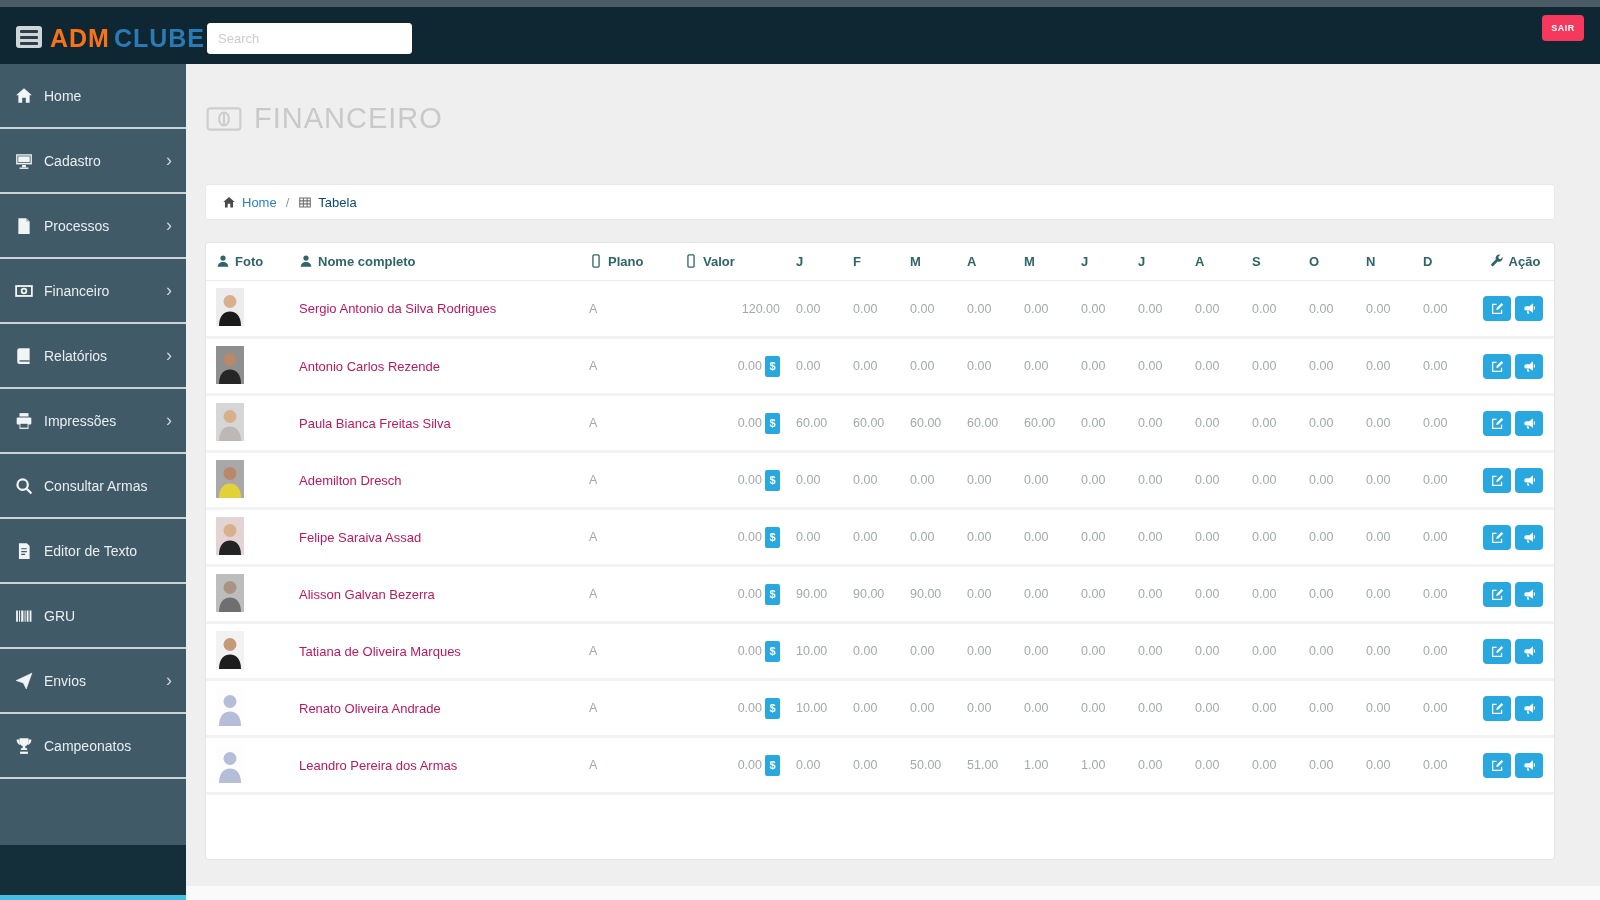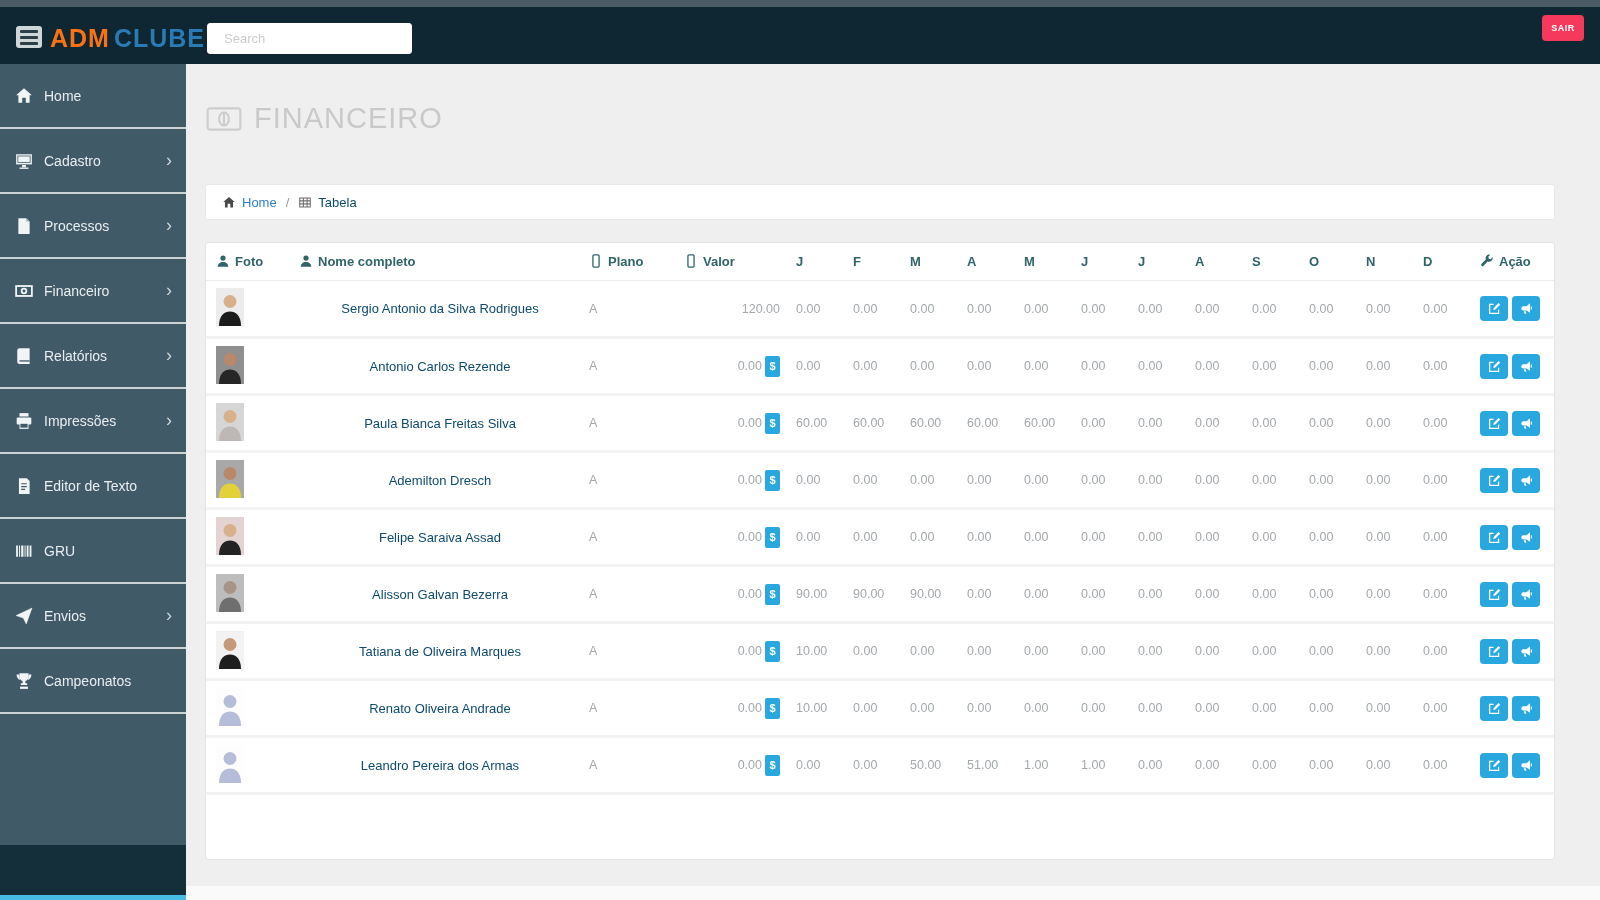--- a/index.html
+++ b/index.html
@@ -7,21 +7,21 @@
   body { font-family:"Liberation Sans", sans-serif; background:#efeff0; position:relative; }
 
   
   .topbar { position:absolute; top:0; left:0; width:1600px; height:64px; background:#0f2733; z-index:5; }
   .top-strip { position:absolute; top:0; left:0; width:100%; height:7px; background:#4c5c66; }
   .hamburger { position:absolute; left:16px; top:26px; width:26px; height:22px; background:#cfd6da; border:none; border-radius:3px; display:flex; flex-direction:column; justify-content:center; gap:3px; padding:0 4px; cursor:pointer; }
   .hamburger i { display:block; height:3px; background:#2c3e48; border-radius:1px; }
   .logo { position:absolute; left:50px; top:24px; font-size:25px; font-weight:bold; letter-spacing:1px; white-space:nowrap; }
   .logo-adm { color:#f97316; }
   .logo-clube { color:#2a7ab5; margin-left:4px; }
-  .search { position:absolute; left:207px; top:23px; width:205px; height:31px; border:1px solid #ffffff; border-radius:3px; background:#fff; padding:0 16px; font-size:13px; color:#555; font-family:"Liberation Sans",sans-serif; }
+  .search { position:absolute; left:207px; top:23px; width:205px; height:31px; border:1px solid #ffffff; border-radius:3px; background:#fff; padding:0 10px; font-size:13px; color:#555; font-family:"Liberation Sans",sans-serif; }
   .search::placeholder { color:#ccc; }
   .sair { position:absolute; right:16px; top:15px; width:42px; height:26px; background:#f5395c; color:#fff; border:none; border-radius:4px; font-size:9px; font-weight:bold; letter-spacing:.5px; cursor:pointer; font-family:"Liberation Sans",sans-serif; }
 
   
   .sidebar { position:absolute; top:64px; left:0; width:186px; height:836px; background:#405a68; }
   .side-item { height:65px; display:flex; align-items:center; padding-left:15px; border-bottom:2px solid #ccd3d6; color:#e9eef0; font-size:14px; cursor:pointer; position:relative; }
   .s-icon { width:18px; height:18px; margin-right:11px; color:#f2f5f6; flex:0 0 18px; }
   .s-label { white-space:nowrap; }
   .chev { position:absolute; right:14px; top:50%; transform:translateY(-58%); font-size:18px; color:#cdd5d9; line-height:1; }
   .side-footer { position:absolute; bottom:0; left:0; width:186px; height:55px; background:#142e3a; border-bottom:5px solid #47bde4; }
@@ -41,29 +41,29 @@
   .bc-table-icon { width:14px; height:13px; color:#707070; margin-right:6px; }
   .bc-current { color:#0c4a6e; }
 
   .card { position:absolute; left:19px; top:178px; width:1350px; min-height:618px; background:#fff; border:1px solid #e4e4e4; border-radius:3px; }
   .card-title { height:45px; line-height:45px; padding-left:14px; color:#5b8d83; font-size:14px; border-bottom:1px solid #efefef; }
 
   table { width:100%; border-collapse:collapse; table-layout:fixed; }
   thead th { color:#2f6468; font-size:13px; font-weight:bold; text-align:left; padding:11px 4px 11px 8px; border-bottom:1px solid #ececec; white-space:nowrap; overflow:hidden; }
   .h-icon { width:14px; height:14px; color:#2f6468; margin-right:5px; vertical-align:-2px; }
   tbody td { height:57px; border-bottom:3px solid #f3f3f3; padding-left:8px; font-size:12.5px; color:#a3a8ac; white-space:nowrap; overflow:hidden; }
-  td.c-nome { color:#0c4a6e; font-size:13px;text-align:center; }
+  td.c-nome { color:#be185d; font-size:13px; }
   .c-foto { padding-left:10px; }
   .avatar { display:inline-block; width:28px; height:38px; line-height:0; }
   .avatar svg { width:28px; height:38px; display:block; }
 
   .valor-wrap { display:flex; align-items:center; justify-content:flex-end; padding-right:8px; }
   .dbadge { display:inline-flex; align-items:center; justify-content:center; width:15px; height:21px; background:#29a8e0; color:#fff; font-size:11px; font-weight:bold; border-radius:2px; margin-left:3px; cursor:pointer; }
 
-  .c-acao { padding-right:4px; }
+  .c-acao { padding-right:4px;text-align:center; }
   .act-btn { display:inline-flex; align-items:center; justify-content:center; width:28px; height:25px; background:#29a8e0; border:none; border-radius:4px; margin-right:4px; cursor:pointer; }
   .a-icon { width:13px; height:13px; color:#fff; }
 
   .icon { display:inline-flex; align-items:center; justify-content:center; }
   .icon svg { width:100%; height:100%; display:block; }
 </style>
 </head>
 <body>
 
 <header class="topbar">
@@ -137,20 +137,29 @@
         <span class="icon s-icon">
           <svg viewBox="0 0 16 16" fill="currentColor">
             <path d="M4 1h8v3H4z"></path>
             <rect x="1.5" y="4.8" width="13" height="6.4" rx="1"></rect>
             <path d="M4 9.5h8V15H4z"></path>
             <path d="M4.8 10.5h6.4v3.4H4.8z" fill="#405a68"></path>
           </svg>
         </span>
         <span class="s-label">Impressões</span>
         <span class="icon chev">›</span>
+      </div>
+      <div class="side-item">
+        <span class="icon s-icon">
+          <svg viewBox="0 0 16 16" fill="none" stroke="currentColor" stroke-width="2">
+            <circle cx="6.8" cy="6.8" r="4.6"></circle>
+            <path d="M10.4 10.4 14.6 14.6"></path>
+          </svg>
+        </span>
+        <span class="s-label">Consultar Armas</span>
       </div>
       <div class="side-item">
         <span class="icon s-icon">
           <svg viewBox="0 0 16 16" fill="currentColor">
             <path d="M3.5 1h7l2.5 2.5V15h-9.5z"></path>
             <path d="M5.5 6h5M5.5 8.5h5M5.5 11h3.5" stroke="#405a68" stroke-width="1.1"></path>
           </svg>
         </span>
         <span class="s-label">Editor de Texto</span>
       </div>

